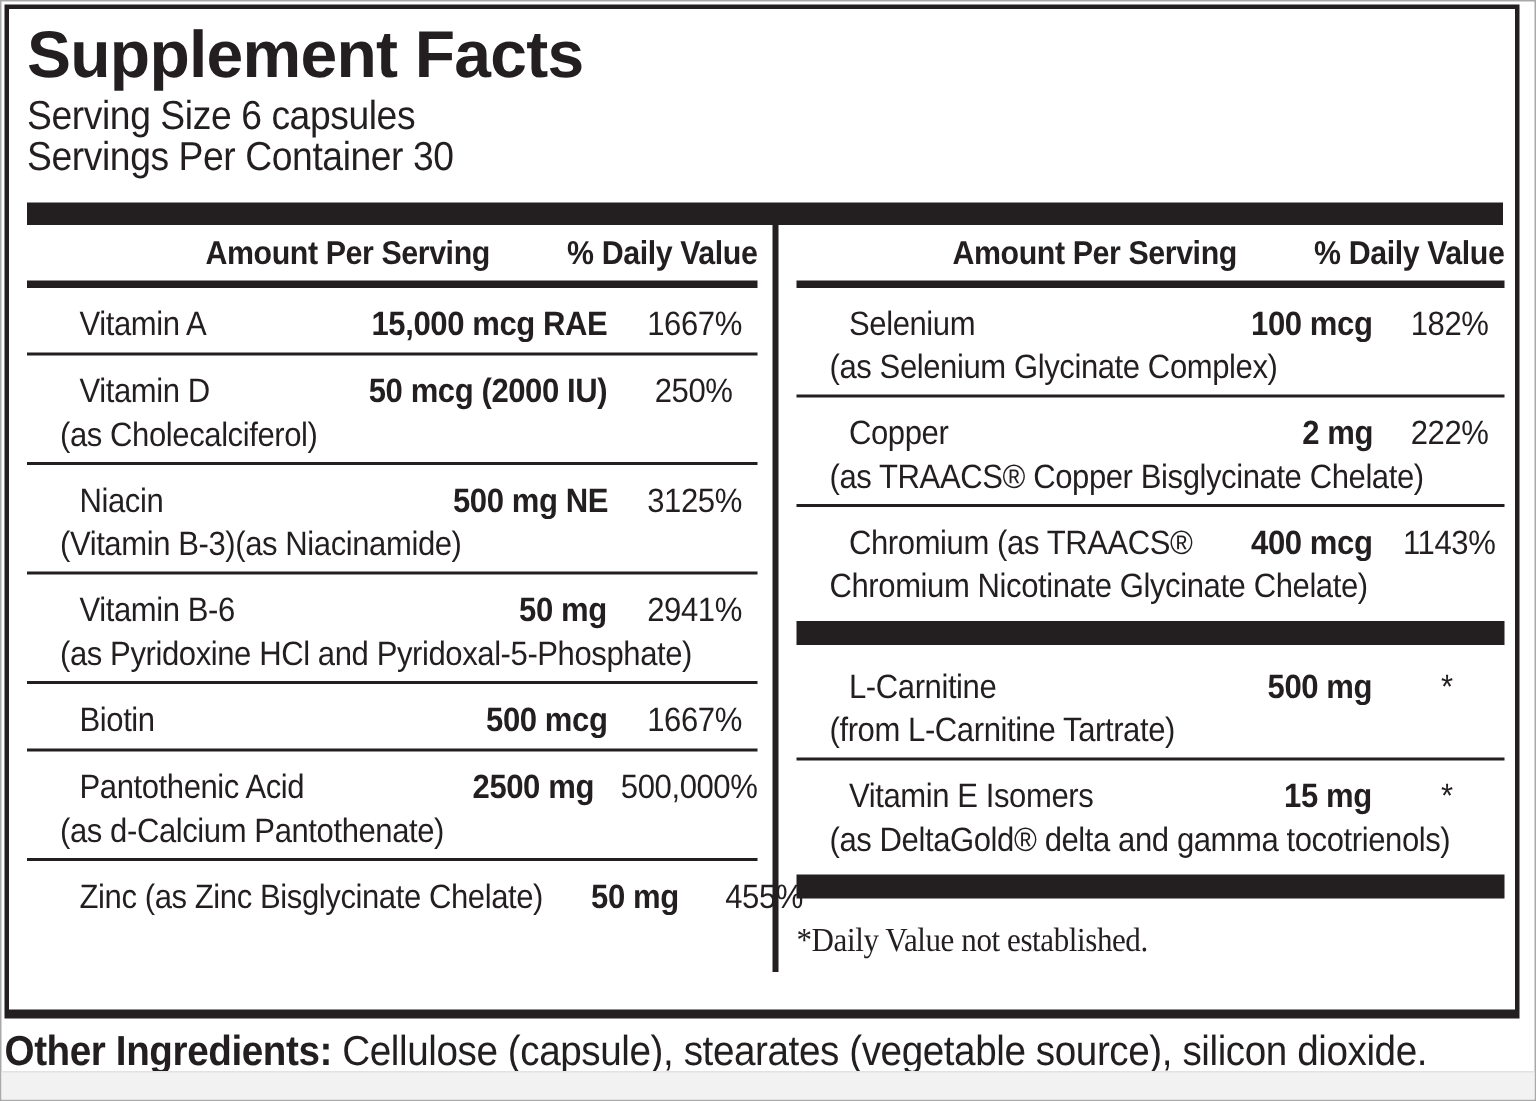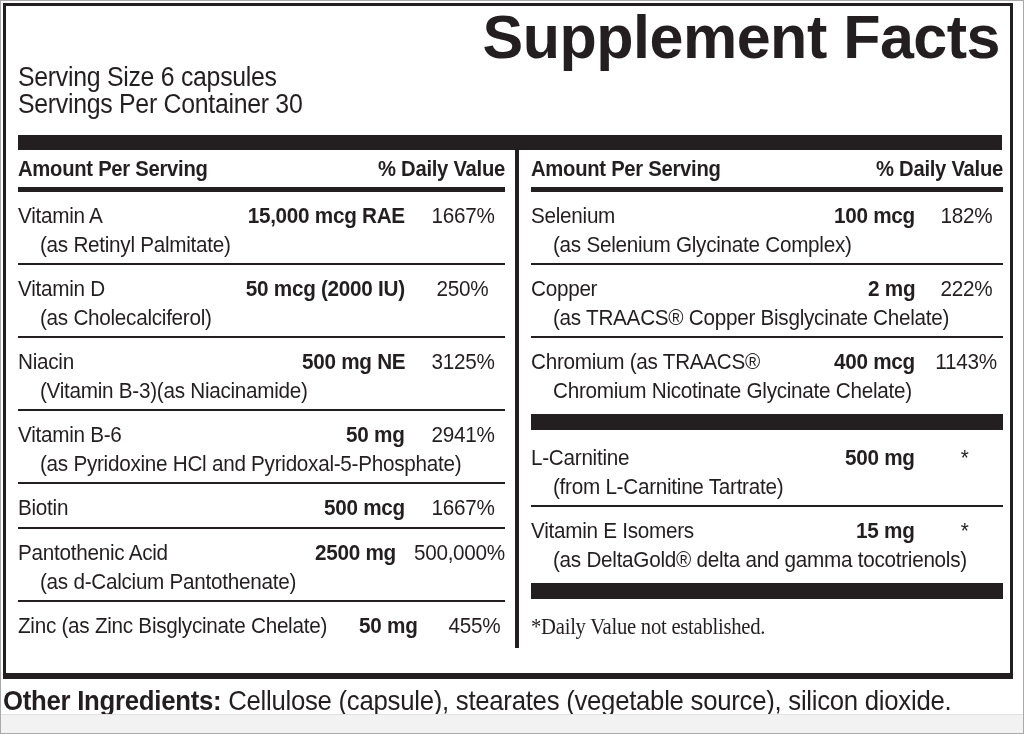--- a/index.html
+++ b/index.html
@@ -20,25 +20,24 @@
   
   .box {
     margin: 2px 10px 0 2px;
     height: 676px;
     border: 3px solid #231f20;
     border-bottom-width: 6px;
     overflow: hidden;
   }
   .head { padding: 4px 10px 0 12px; }
   .title {
-    font-size: 61px;
+    font-size: 44px;
     font-weight: bold;
     letter-spacing: -0.5px;
     line-height: 54px;
-    text-align: right;
   }
   .serv {
     font-size: 27px;
     line-height: 27px;
     letter-spacing: -0.3px;
   }
   .topbar {
     margin: 17px 8px 0 12px;
     height: 15px;
     background: #231f20;
@@ -47,30 +46,31 @@
   .columns {
     display: flex;
     margin: 0 8px 0 12px;
     align-items: stretch;
   }
   .col { font-size: 22.5px; letter-spacing: -0.3px; }
   .col-left  { width: 497px; padding-right: 10px; }
   .col-right { flex: 1; border-left: 4px solid #231f20; padding-left: 12px; }
   .col-header {
     display: flex;
-    justify-content: space-between;
+    justify-content: flex-end;
     font-weight: bold;
     font-size: 22px;
     line-height: 28px;
     padding: 5px 0 4px;
     border-bottom: 5px solid #231f20;
+    gap: 24px;
   }
   .row { padding: 9px 0 4px; border-bottom: 2px solid #231f20; }
   .row.no-border { border-bottom: none; }
-  .row-main { display: flex; line-height: 30px; }
+  .row-main { display: flex; line-height: 30px; margin-left: 35px; }
   .cell-name { flex: 1; white-space: nowrap; }
   .cell-amt  { white-space: nowrap; text-align: right; padding-right: 10px; font-weight: bold; }
   .cell-dv   { min-width: 90px; white-space: nowrap; text-align: center; }
   .col-right .cell-dv { min-width: 78px; }
   .row-sub { line-height: 28px; padding-left: 22px; white-space: nowrap; }
   .section-bar { height: 16px; background: #231f20; margin: 5px 0 4px; }
   .note-row { padding: 9px 0 6px; line-height: 30px; font-family: Liberation Serif, serif; }
   
   .cx-l { display: inline-block; transform: scaleX(0.92); transform-origin: 0 50%; }
   .cx-r { display: inline-block; transform: scaleX(0.92); transform-origin: 100% 50%; }
@@ -113,21 +113,20 @@
           <span class="cx-l">Amount Per Serving</span>
           <span class="cx-r">% Daily Value</span>
         </div>
         <div class="rows">
   <div class="row">
     <div class="row-main">
       <span class="cell-name"><span class="cx-l">Vitamin A</span></span>
       <span class="cell-amt"><span class="cx-r">15,000 mcg RAE</span></span>
       <span class="cell-dv"><span class="cx-r">1667%</span></span>
     </div>
-    <div class="row-sub"><span class="cx-l">(as Retinyl Palmitate)</span></div>
   </div>
 
   <div class="row">
     <div class="row-main">
       <span class="cell-name"><span class="cx-l">Vitamin D</span></span>
       <span class="cell-amt"><span class="cx-r">50 mcg (2000 IU)</span></span>
       <span class="cell-dv"><span class="cx-r">250%</span></span>
     </div>
     <div class="row-sub"><span class="cx-l">(as Cholecalciferol)</span></div>
   </div>

